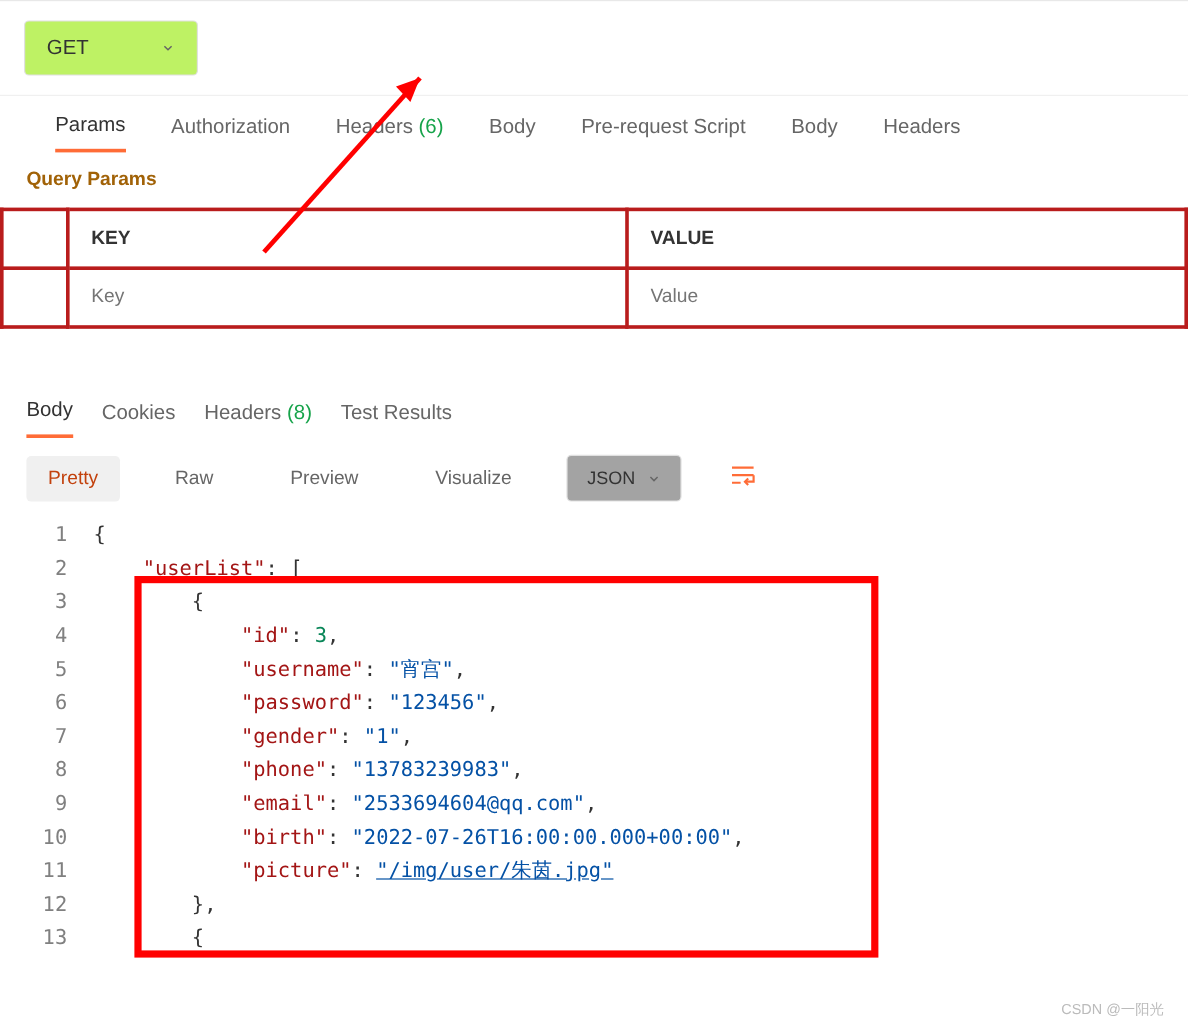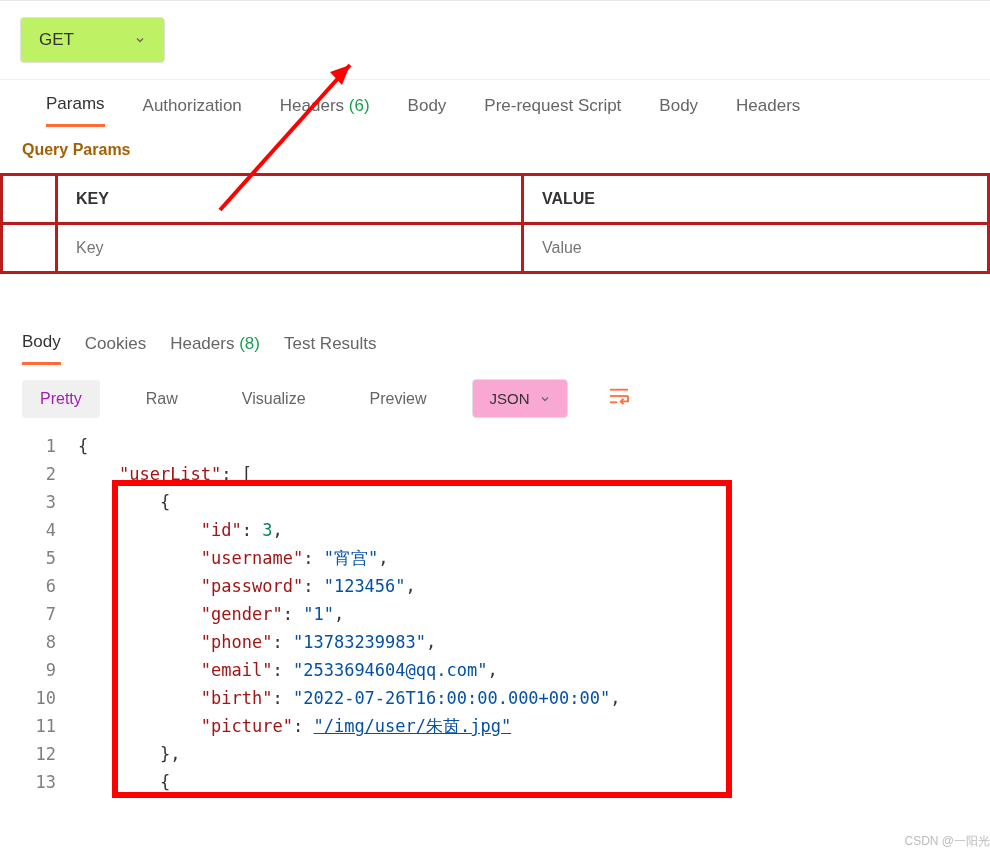--- a/index.html
+++ b/index.html
@@ -28,38 +28,38 @@
 .kv-table input { border: none; outline: none; width: 100%; font-size: 16px; color: #999; font-family: inherit; }
 
 .spacer { height: 50px; }
 
 .resp-tabs { display: flex; align-items: center; gap: 24px; padding: 8px 22px 0 22px; }
 .resp-tab { font-size: 17px; color: #666; cursor: pointer; padding-bottom: 10px; }
 .resp-tab.active { color: #333; border-bottom: 3px solid #ff6c37; }
 
 .view-toolbar { display: flex; align-items: center; gap: 28px; padding: 14px 22px; }
 .view-btn { font-size: 16px; color: #666; cursor: pointer; padding: 10px 18px; border-radius: 4px; }
-.view-btn.active { background: #f0f0f0; color: #a21caf; }
-.json-select { display: flex; align-items: center; gap: 10px; background: #f9a8d4; border: 1px solid #e0e0e0; border-radius: 4px; padding: 10px 16px; cursor: pointer; font-size: 15px; color: #333; }
+.view-btn.active { background: #f0f0f0; color: #c2410c; }
+.json-select { display: flex; align-items: center; gap: 10px; background: #a3a3a3; border: 1px solid #e0e0e0; border-radius: 4px; padding: 10px 16px; cursor: pointer; font-size: 15px; color: #333; }
 .wrap-icon { color: #ff6c37; font-size: 18px; padding: 8px 12px; cursor: pointer; }
 
 .code-area { display: flex; padding-left: 22px; position: relative; }
 .line-numbers { width: 48px; text-align: right; padding-right: 14px; font-family: "Consolas", monospace; font-size: 17px; color: #808080; line-height: 28px; }
 .line-numbers div { }
 .code-content { font-family: "Consolas", monospace; font-size: 17px; line-height: 28px; white-space: pre; padding-left: 8px; }
 .code-content .key { color: #a31515; }
 .code-content .str { color: #0451a5; }
 .code-content .num { color: #098658; }
 .code-content .punct { color: #333; }
 .code-content .link { text-decoration: underline; }
 
 .red-overlay { position: absolute; border: 6px solid #ff0000; left: 112px; top: 480px; width: 620px; height: 318px; pointer-events: none; z-index: 10; }
 .red-arrow { position: absolute; left: 210px; top: 50px; width: 160px; height: 170px; pointer-events: none; z-index: 9; }
 
-.watermark { position: absolute; bottom: 8px; right: 0; font-size: 12px; color: #bbb; }
+.watermark { position: absolute; bottom: 8px; right: 20px; font-size: 12px; color: #bbb; }
 </style>
 </head>
 <body>
 
 <div class="top-border"></div>
 
 <div class="request-row">
   <div class="method-select">
     <span class="method-text">GET</span>
     <svg class="chevron" viewBox="0 0 24 24" fill="none" stroke="#666" stroke-width="2.5">
@@ -106,22 +106,22 @@
   <div class="resp-tab">
     <span>Headers</span>
     <span class="count-green">(8)</span>
   </div>
   <div class="resp-tab">Test Results</div>
 </div>
 
 <div class="view-toolbar">
   <div class="view-btn active">Pretty</div>
   <div class="view-btn">Raw</div>
+  <div class="view-btn">Preview</div>
   <div class="view-btn">Visualize</div>
-  <div class="view-btn">Preview</div>
   <div class="json-select">
     <span>JSON</span>
     <svg width="12" height="12" viewBox="0 0 24 24" fill="none" stroke="#666" stroke-width="2.5">
         <polyline points="6 9 12 15 18 9"></polyline>
       </svg>
   </div>
   <div class="wrap-icon">
     <svg width="22" height="18" viewBox="0 0 24 20" fill="none" stroke="#ff6c37" stroke-width="2">
         <line x1="2" y1="3" x2="22" y2="3"></line>
         <line x1="2" y1="10" x2="22" y2="10"></line>

